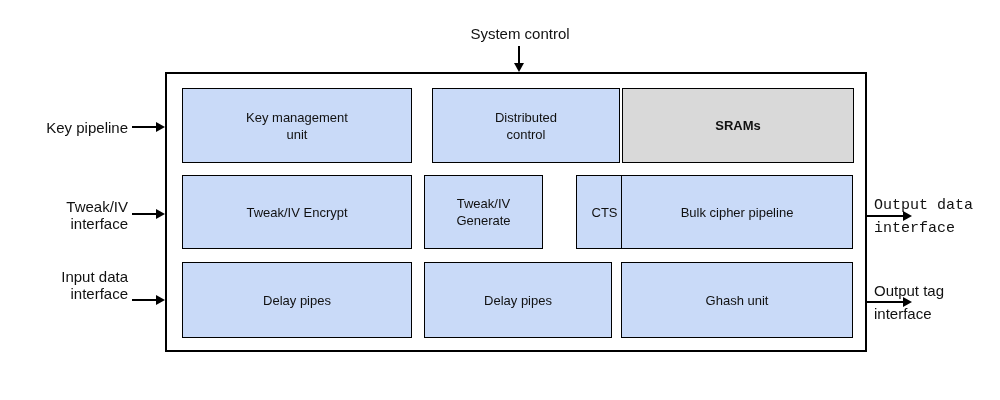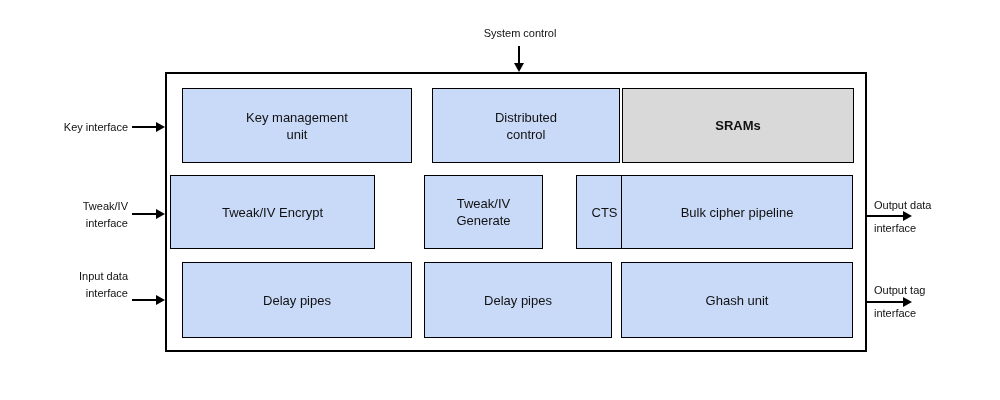--- a/index.html
+++ b/index.html
@@ -39,21 +39,21 @@
     background:var(--block-blue);
     font-size:13px;
     line-height:17px;
     white-space:pre-line;
     color:var(--text-color);
   }
   .block.gray{ background:var(--block-gray); }
 
   .ext-label{
     position:absolute;
-    font-size:11px;
+    font-size:15px;
     line-height:17px;
     white-space:pre-line;
     color:var(--text-color);
   }
   .ext-label.right-align{ text-align:right; }
   .ext-label.wide-lines{ line-height:23px; }
 
   
   .arrow-right{
     position:absolute;
@@ -86,48 +86,48 @@
   }
 </style>
 </head>
 <body>
 
 <div class="canvas">
 
   <div class="ext-label" style="left:450px; top:25px; width:140px; text-align:center;">System control</div>
   <div class="arrow-down" style="left:518px; top:46px; height:17px;"></div>
 
-  <div class="ext-label right-align" style="left:30px; top:119px; width:98px;">Key interface</div>
+  <div class="ext-label right-align" style="left:30px; top:119px; width:98px;">Key pipeline</div>
   <div class="arrow-right" style="left:132px; top:126px; width:24px;"></div>
 
   <div class="ext-label right-align" style="left:30px; top:198px; width:98px;">Tweak/IV
 interface</div>
   <div class="arrow-right" style="left:132px; top:213px; width:24px;"></div>
 
   <div class="ext-label right-align" style="left:30px; top:268px; width:98px;text-align:right;">Input data
 interface</div>
   <div class="arrow-right" style="left:132px; top:299px; width:24px;"></div>
 
-  <div class="ext-label wide-lines" style="left:874px; top:194px; width:110px;">Output data
+  <div class="ext-label wide-lines" style="left:874px; top:194px; width:110px;font-family:Liberation Mono, monospace;">Output data
 interface</div>
   <div class="arrow-right" style="left:867px; top:215px; width:36px;"></div>
 
   <div class="ext-label wide-lines" style="left:874px; top:279px; width:110px;">Output tag
 interface</div>
   <div class="arrow-right" style="left:867px; top:301px; width:36px;"></div>
 
   <div class="outer-box"></div>
 
   <div class="block" style="left:182px; top:88px; width:230px; height:75px;">Key management
 unit</div>
   <div class="block" style="left:424px; top:88px; width:188px; height:75px;margin-left:8px;">Distributed
 control</div>
   <div class="block gray" style="left:622px; top:88px; width:232px; height:75px;font-weight:bold;">SRAMs</div>
 
-  <div class="block" style="left:170px; top:175px; width:205px; height:74px;">Tweak/IV Encrypt</div>
+  <div class="block" style="left:182px; top:175px; width:230px; height:74px;">Tweak/IV Encrypt</div>
   <div class="block" style="left:424px; top:175px; width:119px; height:74px;">Tweak/IV
 Generate</div>
   <div class="block" style="left:553px; top:175px; width:57px; height:74px;margin-left:23px;">CTS</div>
   <div class="block" style="left:621px; top:175px; width:232px; height:74px;">Bulk cipher pipeline</div>
 
   <div class="block" style="left:182px; top:262px; width:230px; height:76px;">Delay pipes</div>
   <div class="block" style="left:424px; top:262px; width:188px; height:76px;">Delay pipes</div>
   <div class="block" style="left:621px; top:262px; width:232px; height:76px;">Ghash unit</div>
 
 </div>

